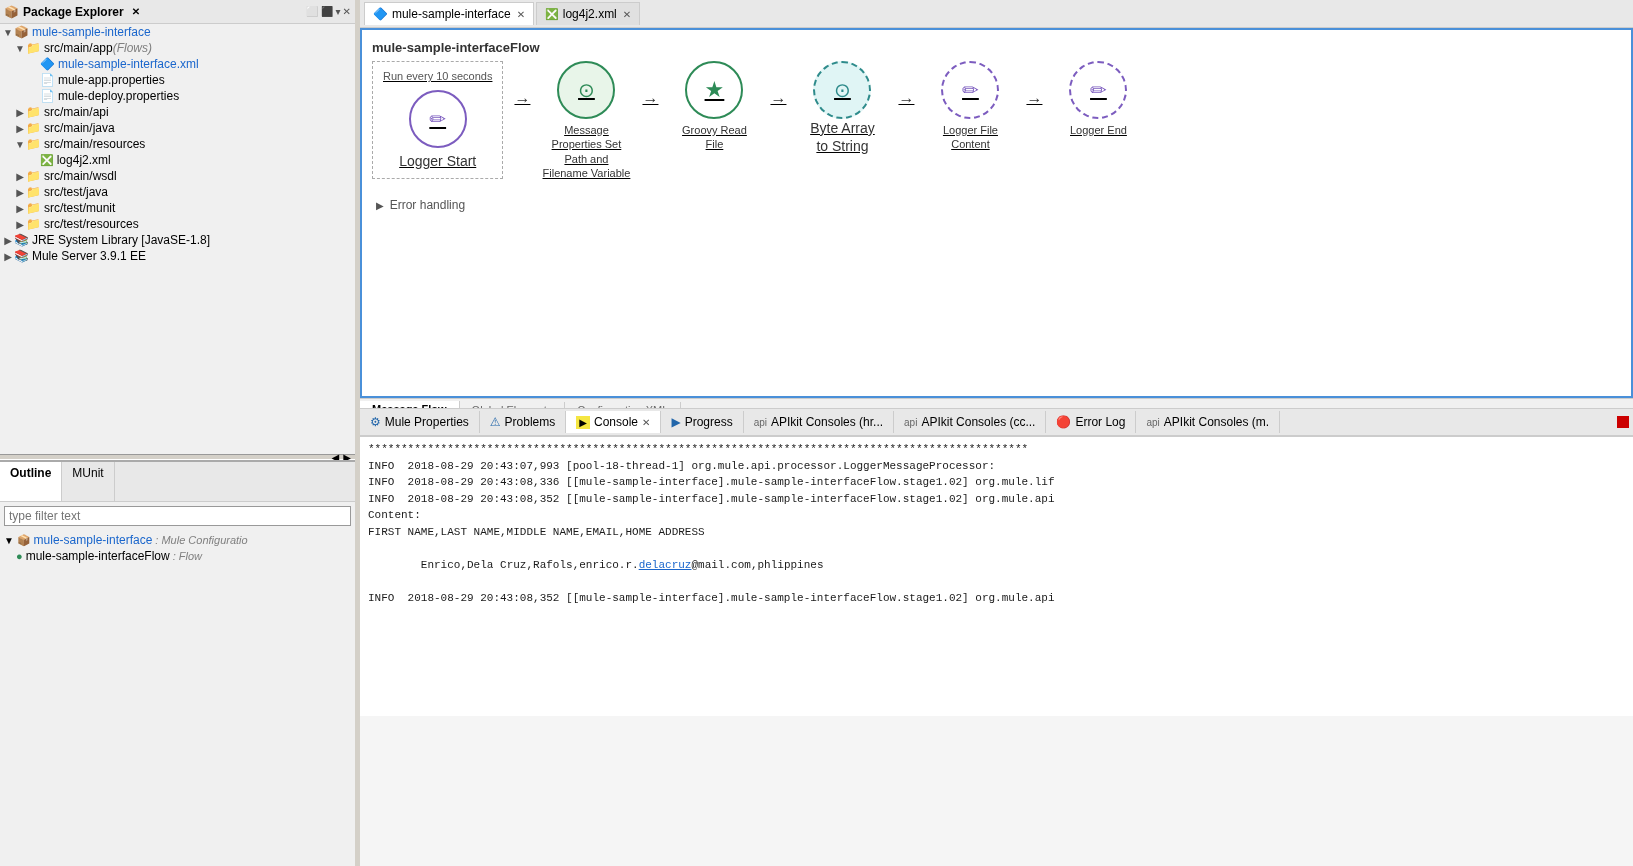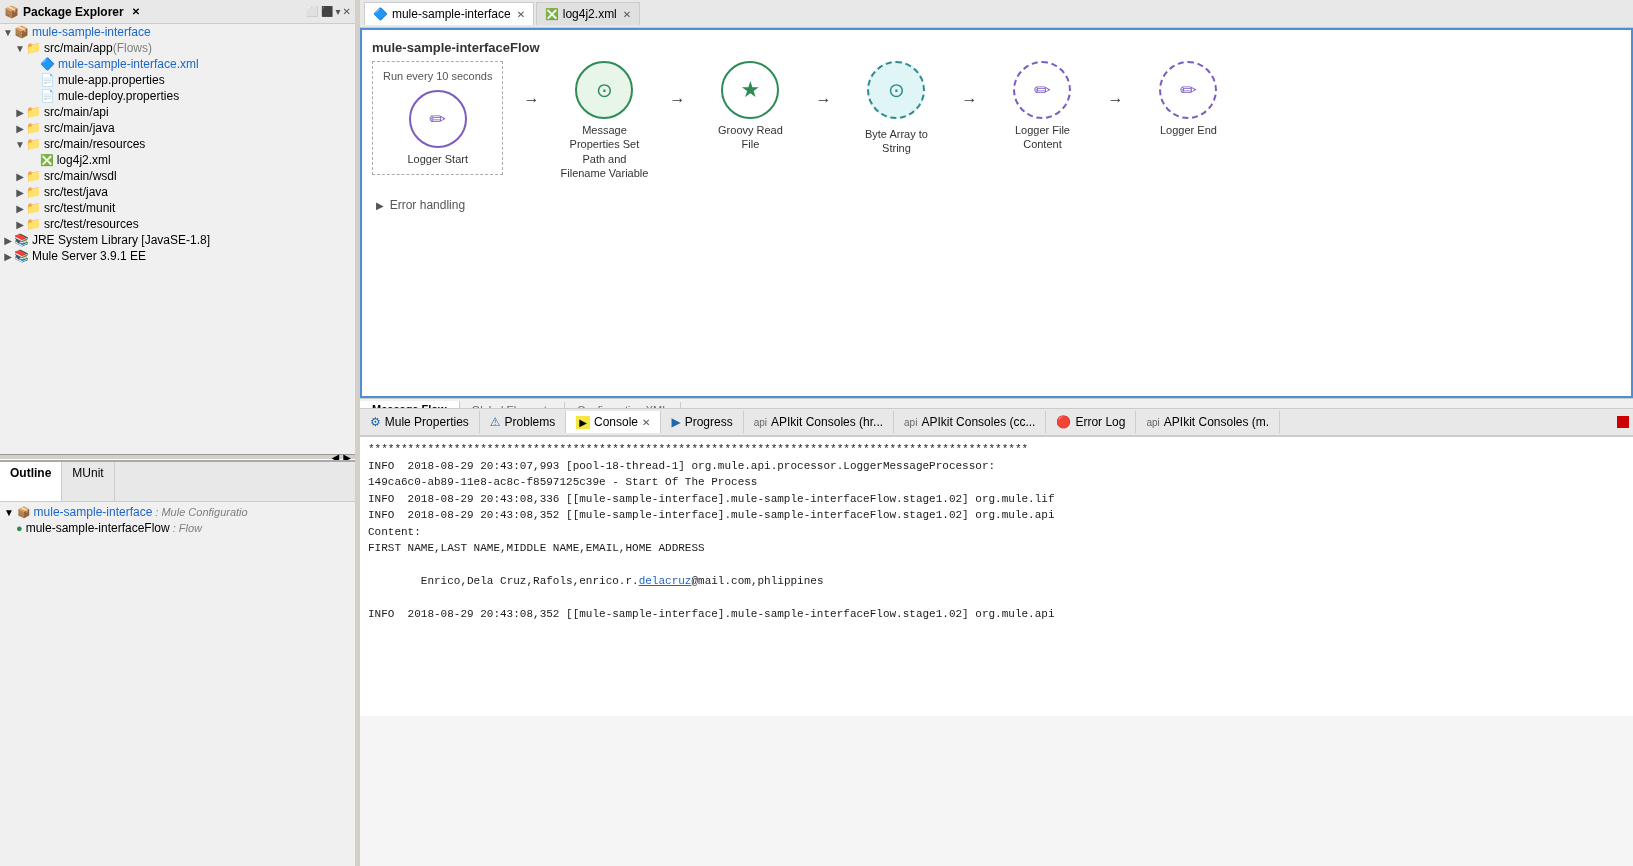--- a/index.html
+++ b/index.html
@@ -13,21 +13,21 @@
     .panel-header-title { display: flex; align-items: center; gap: 4px; font-size: 12px; font-weight: bold; }
     .panel-header-icons { display: flex; gap: 2px; }
     .panel-header-icons span { font-size: 10px; cursor: pointer; color: #555; }
 
     .tree-container { flex: 1; overflow-y: auto; overflow-x: hidden; font-size: 12px; }
     .tree-item { display: flex; align-items: center; padding: 1px 0; cursor: pointer; white-space: nowrap; }
     .tree-item .toggle { width: 12px; text-align: center; color: #555; font-size: 10px; }
     .tree-item .icon { margin-right: 3px; }
     .tree-item .label { font-size: 12px; }
 
-    .label-flows { color: #808080; }
+    .label-flows { color: #808080; font-style: italic; }
     .label-blue { color: #1a66cc; }
 
     
     .splitter-h { height: 6px; background: #d4d0c8; border-top: 1px solid #999; border-bottom: 1px solid #fff; cursor: ns-resize; display: flex; align-items: center; justify-content: flex-end; gap: 4px; padding: 0 4px; }
     .outline-tabs { display: flex; background: #e8e8e8; border-bottom: 1px solid #ccc; height: 40px; }
     .outline-tab { padding: 4px 10px; font-size: 12px; cursor: pointer; border-right: 1px solid #ccc; }
     .outline-tab.active { background: #fff; font-weight: bold; }
     .outline-filter { padding: 4px; }
     .outline-filter input { width: 100%; padding: 2px 4px; font-size: 12px; border: 1px solid #999; }
     .outline-tree { flex: 1; overflow-y: auto; padding: 2px; }
@@ -40,21 +40,21 @@
     .tab-bar { display: flex; align-items: center; background: #e8e8e8; border-bottom: 1px solid #ccc; height: 28px; padding-left: 4px; }
     .tab { display: flex; align-items: center; padding: 4px 8px; font-size: 12px; border: 1px solid #ccc; border-bottom: none; margin-right: 2px; cursor: pointer; background: #e0e0e0; gap: 4px; }
     .tab.active { background: #fff; font-weight: normal; }
     .tab .close-btn { font-size: 10px; color: #555; cursor: pointer; margin-left: 2px; }
 
     
     .flow-canvas { flex: 1; background: #fff; border: 2px solid #4a90d9; margin: 4px; padding: 10px; overflow: hidden; position: relative; min-height: 0; }
 
     .flow-title { font-size: 13px; font-weight: bold; color: #333; margin-bottom: 6px; }
     .flow-container { display: flex; flex-direction: column; gap: 10px; }
-    .flow-row { display: flex; align-items: flex-start; gap: 16px; }
+    .flow-row { display: flex; align-items: flex-start; gap: 7px; text-decoration: underline; }
 
     .flow-trigger-box { border: 1px dashed #aaa; padding: 8px; display: flex; flex-direction: column; align-items: center; min-width: 120px; }
     .trigger-label { font-size: 11px; color: #555; margin-bottom: 6px; }
 
     .flow-node { display: flex; flex-direction: column; align-items: center; width: 90px; }
     .flow-node .node-circle { width: 58px; height: 58px; border-radius: 50%; display: flex; align-items: center; justify-content: center; font-size: 22px; }
     .flow-node .node-label { font-size: 11px; text-align: center; margin-top: 4px; color: #333; line-height: 1.3; }
 
     .node-circle.purple-border { border: 2px solid #7c5cbf; color: #7c5cbf; }
 
@@ -191,20 +191,23 @@
 
     <div class="splitter-h">
       <span style="font-size:10px;">◀</span>
       <span style="font-size:10px;">▶</span>
     </div>
 
     <div class="outline-section">
       <div class="outline-tabs">
         <div class="outline-tab active">Outline</div>
         <div class="outline-tab">MUnit</div>
+      </div>
+      <div class="outline-filter">
+        <input type="text" style="width: 100%; padding: 2px 4px; font-size: 12px; border: 1px solid rgb(153, 153, 153);" placeholder="type filter text">
       </div>
       <div class="outline-tree">
         <div class="outline-item">
           <span style="font-size:10px;">▼</span>
           <span style="color:#1a66cc;font-size:11px;">📦</span>
           <span style="color:#1a66cc;">mule-sample-interface</span>
           <span style="color:#808080;font-style:italic;font-size:11px;"> : Mule Configuratio</span>
         </div>
         <div class="outline-item" style="padding-left:14px;">
           <span style="color:#2e8b57;font-size:11px;">●</span>
@@ -235,21 +238,21 @@
     <div style="flex:0 0 auto; height:380px; overflow:hidden; position:relative;">
       <div class="flow-canvas" style="height:370px; border:2px solid #4a90d9; margin:0; padding:10px;">
         <div class="flow-title">mule-sample-interfaceFlow</div>
         <div class="flow-container">
           <div class="flow-row">
 
             <div class="flow-trigger-box" style="border:1px dashed #aaa;padding:8px 10px;min-width:120px;display:flex;flex-direction:column;align-items:center;">
               <div class="trigger-label" style="font-size:11px;color:#555;margin-bottom:8px;">Run every 10 seconds</div>
               <div class="flow-node">
                 <div class="node-circle purple-border" style="width:58px;height:58px;border-radius:50%;display:flex;align-items:center;justify-content:center;border:2px solid #7c5cbf;color:#7c5cbf;font-size:20px;">✏</div>
-                <div class="node-label" style="font-size:11px;text-align:center;margin-top:4px;">Logger Start</div>
+                <div class="node-label" style="font-size:14px;text-align:center;margin-top:4px;">Logger Start</div>
               </div>
             </div>
 
             <div class="arrow">→</div>
 
             <div class="flow-node">
               <div class="node-circle" style="width:58px;height:58px;border-radius:50%;display:flex;align-items:center;justify-content:center;border:2px solid #2e8b57;background:#e8f5e9;color:#2e8b57;font-size:20px;">⊙</div>
               <div class="node-label" style="font-size:11px;text-align:center;margin-top:4px;line-height:1.3;width:90px;">Message Properties Set Path and Filename Variable</div>
             </div>
 
@@ -257,21 +260,21 @@
 
             <div class="flow-node">
               <div class="node-circle" style="width:58px;height:58px;border-radius:50%;display:flex;align-items:center;justify-content:center;border:2px solid #2e8b57;background:#fff;color:#2e8b57;font-size:22px;">★</div>
               <div class="node-label" style="font-size:11px;text-align:center;margin-top:4px;line-height:1.3;width:80px;">Groovy Read File</div>
             </div>
 
             <div class="arrow">→</div>
 
             <div class="flow-node">
               <div class="node-circle" style="width:58px;height:58px;border-radius:50%;display:flex;align-items:center;justify-content:center;border:2px dashed #2e8b8b;background:#e0f5f5;color:#2e8b8b;font-size:20px;">⊙</div>
-              <div class="node-label" style="font-size:11px;text-align:center;margin-top:8px;line-height:1.3;width:80px;">Byte Array to String</div>
+              <div class="node-label" style="font-size:14px;text-align:center;margin-top:0;line-height:1.3;width:80px;">Byte Array to String</div>
             </div>
 
             <div class="arrow">→</div>
 
             <div class="flow-node">
               <div class="node-circle purple-border" style="width:58px;height:58px;border-radius:50%;display:flex;align-items:center;justify-content:center;border:2px dashed #7c5cbf;color:#7c5cbf;font-size:20px;">✏</div>
               <div class="node-label" style="font-size:11px;text-align:center;margin-top:4px;line-height:1.3;width:80px;">Logger File Content</div>
             </div>
 
             <div class="arrow">→</div>
@@ -331,21 +334,20 @@
         <span>APIkit Consoles (m.</span>
       </div>
       <div style="margin-left:auto;display:flex;align-items:center;">
         <span style="width:12px;height:12px;background:#cc0000;display:inline-block;margin-right:4px;"></span>
       </div>
     </div>
 
     <div class="console-area">
       <div class="console-line">****************************************************************************************************</div>
       <div class="console-line">INFO  2018-08-29 20:43:07,993 [pool-18-thread-1] org.mule.api.processor.LoggerMessageProcessor:</div>
-      <div class="console-line">149ca6c0-ab89-11e8-ac8c-f8597125c39e - Start Of The Process</div>
       <div class="console-line">INFO  2018-08-29 20:43:08,336 [[mule-sample-interface].mule-sample-interfaceFlow.stage1.02] org.mule.lif</div>
       <div class="console-line">INFO  2018-08-29 20:43:08,352 [[mule-sample-interface].mule-sample-interfaceFlow.stage1.02] org.mule.api</div>
       <div class="console-line">Content:</div>
       <div class="console-line">FIRST NAME,LAST NAME,MIDDLE NAME,EMAIL,HOME ADDRESS</div>
       <div class="console-line">
         <span>Enrico,Dela Cruz,Rafols,enrico.r.</span><a href="#" class="console-link">delacruz</a><span>@mail.com,phlippines</span>
       </div>
       <div class="console-line">INFO  2018-08-29 20:43:08,352 [[mule-sample-interface].mule-sample-interfaceFlow.stage1.02] org.mule.api</div>
     </div>
   </div>

